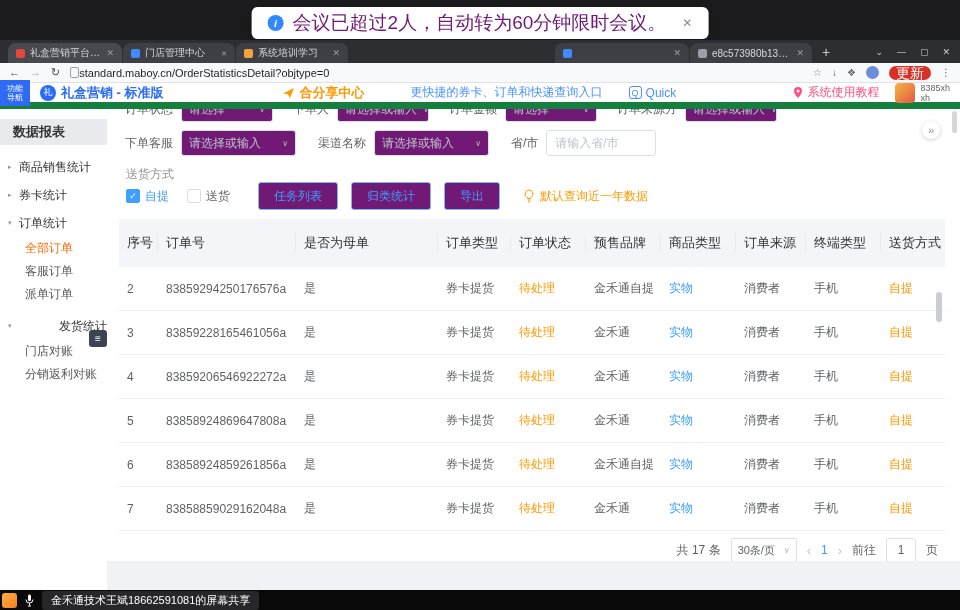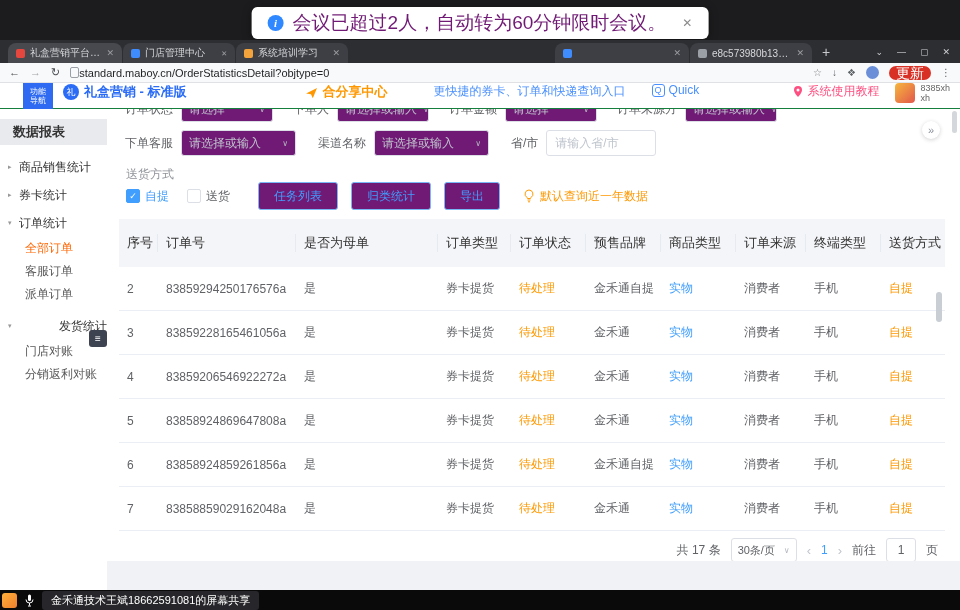--- a/index.html
+++ b/index.html
@@ -38,22 +38,22 @@
   .doc-icon { width:9px; height:11px; border:1px solid #9aa0a6; border-radius:2px; flex:none; }
   .url { flex:1; display:flex; align-items:center; gap:0; min-width:0; }
   .url-text { font-size:11px; color:#1f2023; white-space:nowrap; overflow:hidden; }
   .url-star { margin-left:auto; color:#7a7d82; font-size:10px; }
   .addr-right { display:flex; align-items:center; gap:10px; color:#5f6368; font-size:10px; }
   .addr-avatar { width:13px; height:13px; border-radius:50%; background:#6a8fd8; }
   .update-pill { background:#d93025; color:#fff; font-size:14px; padding:1px 7px; border-radius:9px; line-height:12px; }
   .addr-dots { color:#5f6368; font-size:10px; }
 
   
-  .appheader { position:absolute; top:83px; left:0; width:960px; height:26px; background:#fff; border-bottom:1px solid #15803d;
-               display:flex; align-items:flex-start;padding-left:23px; }
+  .appheader { position:absolute; top:83px; left:0; width:960px; height:26px; background:#fff; border-bottom:7px solid #15803d;
+               display:flex; align-items:center; }
   .navbox { width:30px; height:26px; background:#2e6bf2; color:#fff; font-size:8px; line-height:9px; display:flex;
             flex-direction:column; align-items:center; justify-content:center; flex:none; }
   .brand { display:flex; align-items:center; gap:5px; margin-left:10px; }
   .brand-logo { width:16px; height:16px; border-radius:50%; background:#2a6cf6; color:#fff; font-size:9px;
                 display:flex; align-items:center; justify-content:center; }
   .brand-name { color:#2a6cf6; font-weight:bold; font-size:13px; white-space:nowrap; }
   .share { display:flex; align-items:center; gap:5px; margin-left:118px; color:#ff9800; font-weight:bold; font-size:13px; white-space:nowrap; }
   .quick-tip { color:#4a90ff; font-size:12px; margin-left:46px; white-space:nowrap; }
   .quick { color:#4a90ff; font-size:12px; margin-left:26px; display:flex; align-items:center; gap:4px; white-space:nowrap; }
   .q-badge { width:13px; height:13px; border:1px solid #4a90ff; border-radius:3px; font-size:9px; color:#4a90ff;

